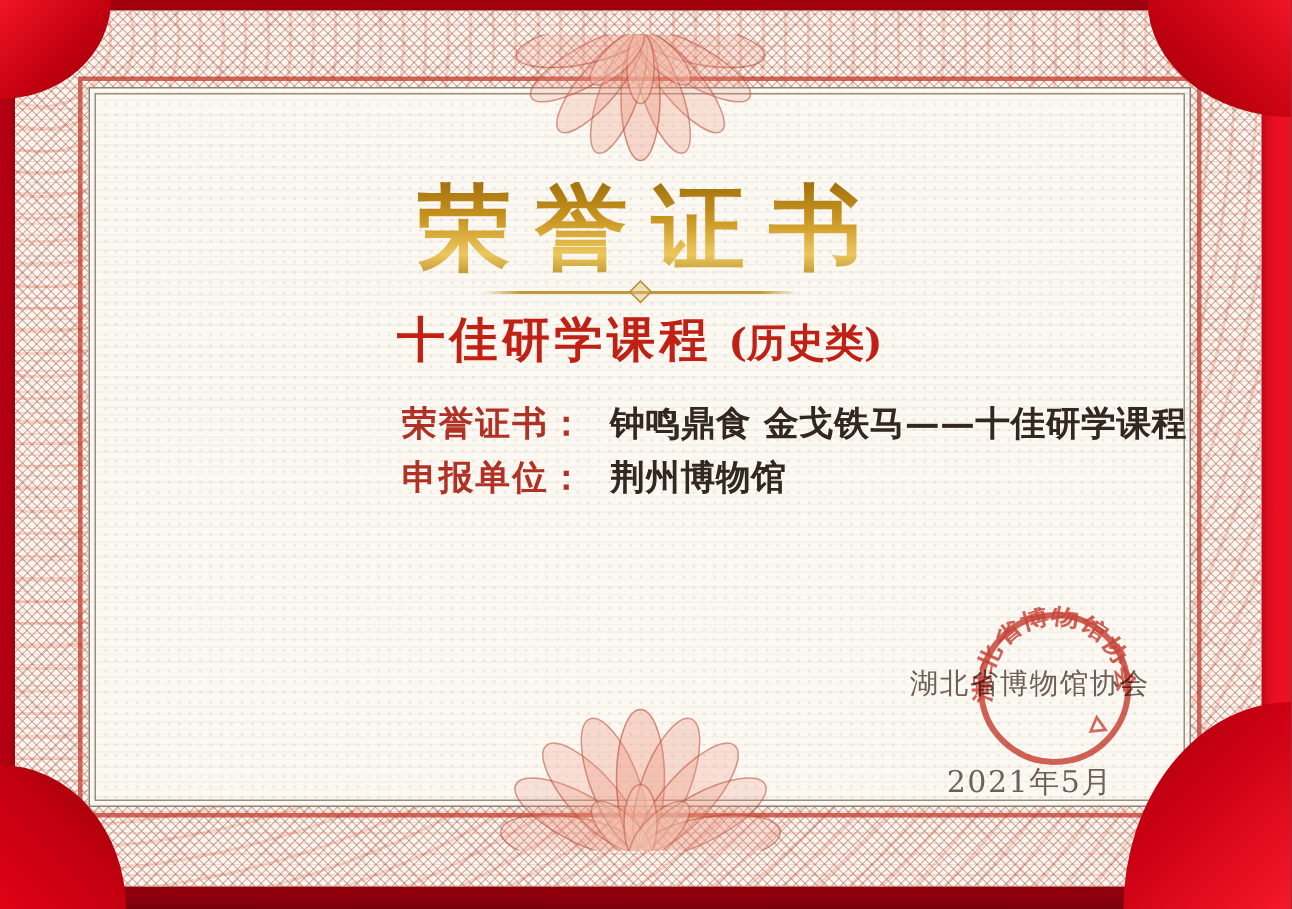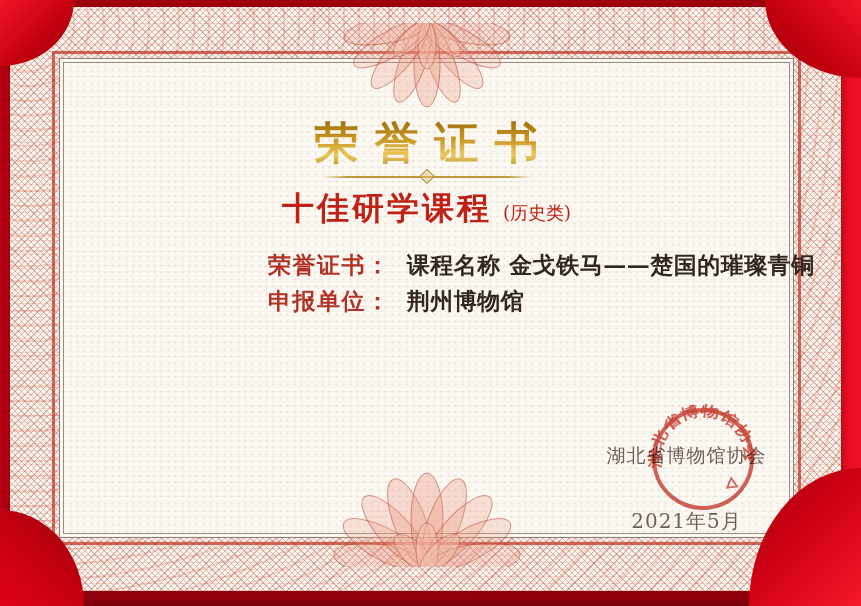--- a/index.html
+++ b/index.html
@@ -38,38 +38,38 @@
       #fcf9f3;
     background-size:auto, 7px 7px, auto;
   }
   
   .fan{position:absolute;left:50%;transform:translateX(-50%);pointer-events:none;}
   .fan-top{top:-36px;}
   .fan-bottom{bottom:-30px;}
   
   .content{position:relative;text-align:center;padding-top:62px;}
   .title{
-    font-size:44px;font-weight:bold;letter-spacing:16px;padding-left:16px;line-height:1;
+    font-size:62px;font-weight:bold;letter-spacing:16px;padding-left:16px;line-height:1;
     background:linear-gradient(to bottom,#a6750f 5%,#c99520 40%,#ecc75e 78%,#c29a33 100%);
     -webkit-background-clip:text;background-clip:text;color:transparent;
   }
   .subtitle{
     margin-top:12px;font-family:"Liberation Sans","DejaVu Sans",sans-serif;
     font-size:14px;font-weight:bold;letter-spacing:6.5px;padding-left:6px;color:#a8853e;
   }
   .divider{position:relative;width:210px;height:13px;margin:5px auto 0;}
   .divider .line{position:absolute;left:0;right:0;top:6px;height:2px;
     background:linear-gradient(90deg,rgba(192,154,58,0) 0,#c09a3a 12%,#c09a3a 88%,rgba(192,154,58,0) 100%);}
   .divider .gem{position:absolute;left:50%;top:1px;width:9px;height:9px;
     transform:translateX(-50%) rotate(45deg);
     border:1.5px solid #b8923a;background:rgba(227,196,120,.45);}
   .event-line{margin-top:21px;font-size:27px;font-weight:bold;color:#c02a1d;letter-spacing:.5px;}
   .award-line{margin-top:4px;color:#c02114;white-space:nowrap;}
   .award-title{font-size:32px;font-weight:bold;letter-spacing:3px;}
-  .award-cat{font-size:18px;font-weight:normal;margin-left:6px;}
+  .award-cat{font-size:26px;font-weight:bold;margin-left:6px;}
   .fields{margin:16px 0 0 208px;text-align:left;}
   .field{font-size:23px;line-height:35px;white-space:nowrap;}
   .field .label{color:#b03226;font-weight:bold;letter-spacing:1.5px;}
   .field .value{color:#33281f;font-weight:bold;margin-left:9px;letter-spacing:.5px;}
   
   .issuer{position:absolute;left:534px;top:384px;width:185px;text-align:center;
     font-size:19px;color:#6e6057;letter-spacing:1px;white-space:nowrap;}
   .date{position:absolute;left:534px;top:413px;width:185px;text-align:center;
     font-size:20px;color:#6e6057;letter-spacing:1px;margin-top:36px;}
   .seal{position:absolute;left:578px;top:335px;mix-blend-mode:multiply;opacity:.92;
@@ -135,21 +135,21 @@
             <span class="gem"></span>
           </div>
           <div class="award-line">
             <span class="award-title">十佳研学课程</span>
             <span class="award-cat">(历史类)</span>
           </div>
 
           <div class="fields">
             <div class="field">
               <span class="label">荣誉证书：</span>
-              <span class="value">课程名称 金戈铁马——楚国的璀璨青铜</span>
+              <span class="value">钟鸣鼎食 金戈铁马——十佳研学课程</span>
             </div>
             <div class="field">
               <span class="label">申报单位：</span>
               <span class="value">荆州博物馆</span>
             </div>
           </div>
         </div>
 
         <div class="issuer">湖北省博物馆协会</div>
         <div class="date">2021年5月</div>

